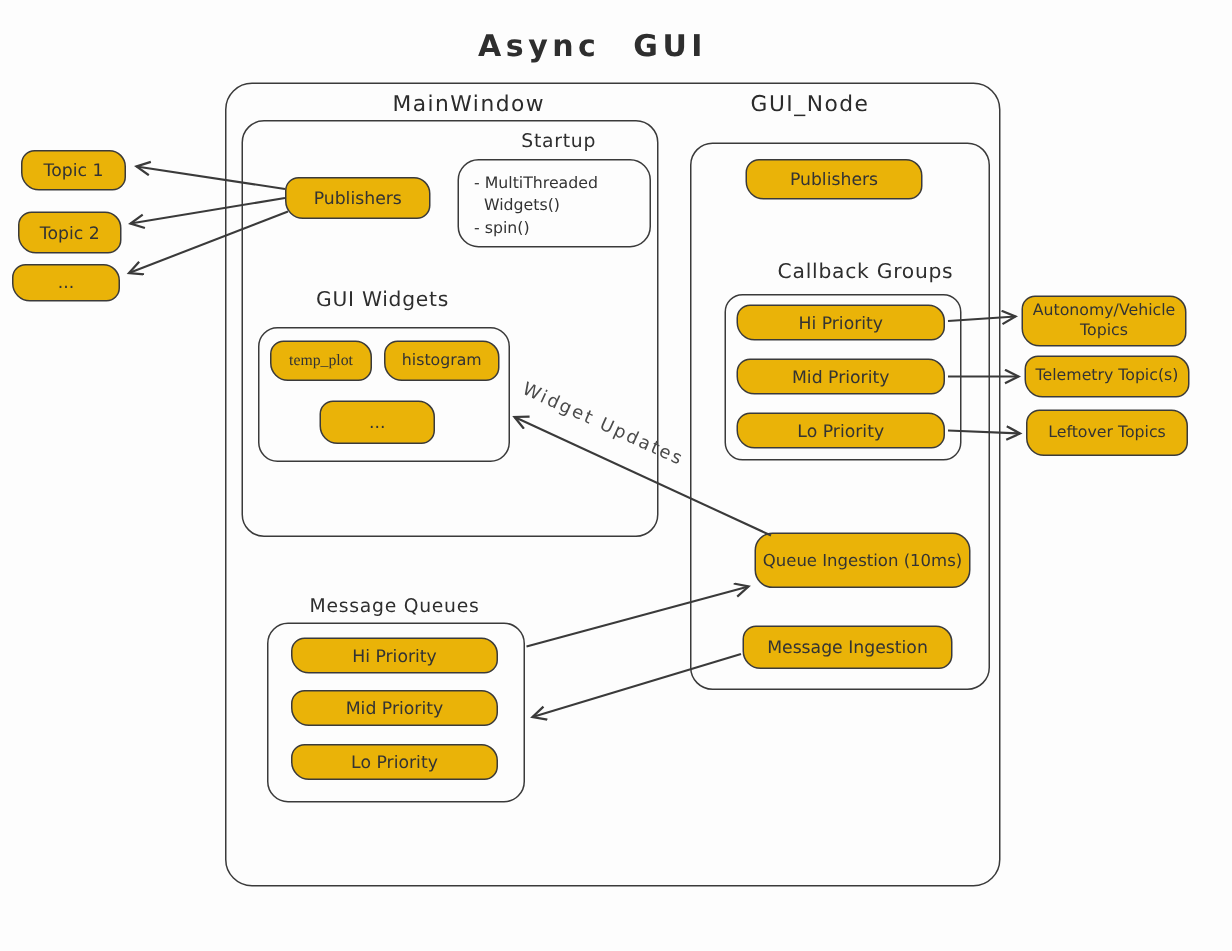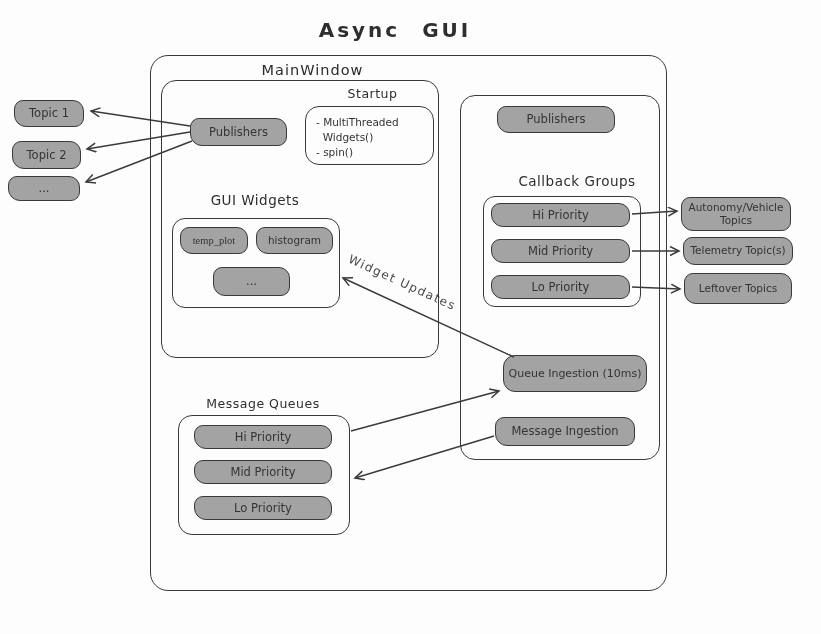--- a/index.html
+++ b/index.html
@@ -11,21 +11,21 @@
     position:absolute;text-align:center;font-size:20px;font-weight:600;
     letter-spacing:3px;word-spacing:12px;color:#2e2e2e;
   }
   .frame{
     position:absolute;border:1.6px solid #3a3a3a;border-radius:18px;background:transparent;
   }
   .frame.inner{border-radius:15px;}
   .box{
     position:absolute;border:1.5px solid #3a3a3a;border-radius:9px 11px 9px 12px;
     display:flex;align-items:center;justify-content:center;text-align:center;
-    font-size:11.5px;color:#333;background:#a3a3a3;line-height:1.25;padding:1px 4px;
+    font-size:11.5px;color:#333;background:#eab308;line-height:1.25;padding:1px 4px;
     box-sizing:border-box;
   }
   .sec-label{
     position:absolute;text-align:center;font-size:13.5px;color:#2e2e2e;letter-spacing:0.5px;
   }
   .frame-label{
     position:absolute;text-align:center;font-size:14.5px;color:#2b2b2b;letter-spacing:1px;
   }
   .startup-box{
     position:absolute;border:1.6px solid #3a3a3a;border-radius:14px;background:#fdfdfd;
@@ -64,20 +64,21 @@
   <div class="box" style="left:180px;top:227px;width:68px;height:27px;font-size:10.5px;font-family:Liberation Serif, serif;">temp_plot</div>
   <div class="box" style="left:256px;top:227px;width:77px;height:27px;font-size:10.5px;">histogram</div>
   <div class="box" style="left:213px;top:267px;width:77px;height:29px;">...</div>
 
   <div class="sec-label" style="left:200px;top:396px;width:126px;font-size:12.5px;">Message Queues</div>
   <div class="frame inner" style="left:178px;top:415px;width:170px;height:118px;border-radius:14px;"></div>
   <div class="box" style="left:194px;top:425px;width:138px;height:24px;">Hi Priority</div>
   <div class="box" style="left:194px;top:460px;width:138px;height:24px;">Mid Priority</div>
   <div class="box" style="left:194px;top:496px;width:138px;height:24px;">Lo Priority</div>
 
+  <div class="frame-label" style="left:470px;top:62px;width:140px;">GUI_Node</div>
   <div class="frame inner" style="left:460px;top:95px;width:198px;height:363px;"></div>
 
   <div class="box" style="left:497px;top:106px;width:118px;height:27px;">Publishers</div>
 
   <div class="sec-label" style="left:497px;top:173px;width:160px;text-align:center;">Callback Groups</div>
   <div class="frame inner" style="left:483px;top:196px;width:156px;height:109px;border-radius:12px;"></div>
   <div class="box" style="left:491px;top:203px;width:139px;height:24px;">Hi Priority</div>
   <div class="box" style="left:491px;top:239px;width:139px;height:24px;">Mid Priority</div>
   <div class="box" style="left:491px;top:275px;width:139px;height:24px;">Lo Priority</div>
 

